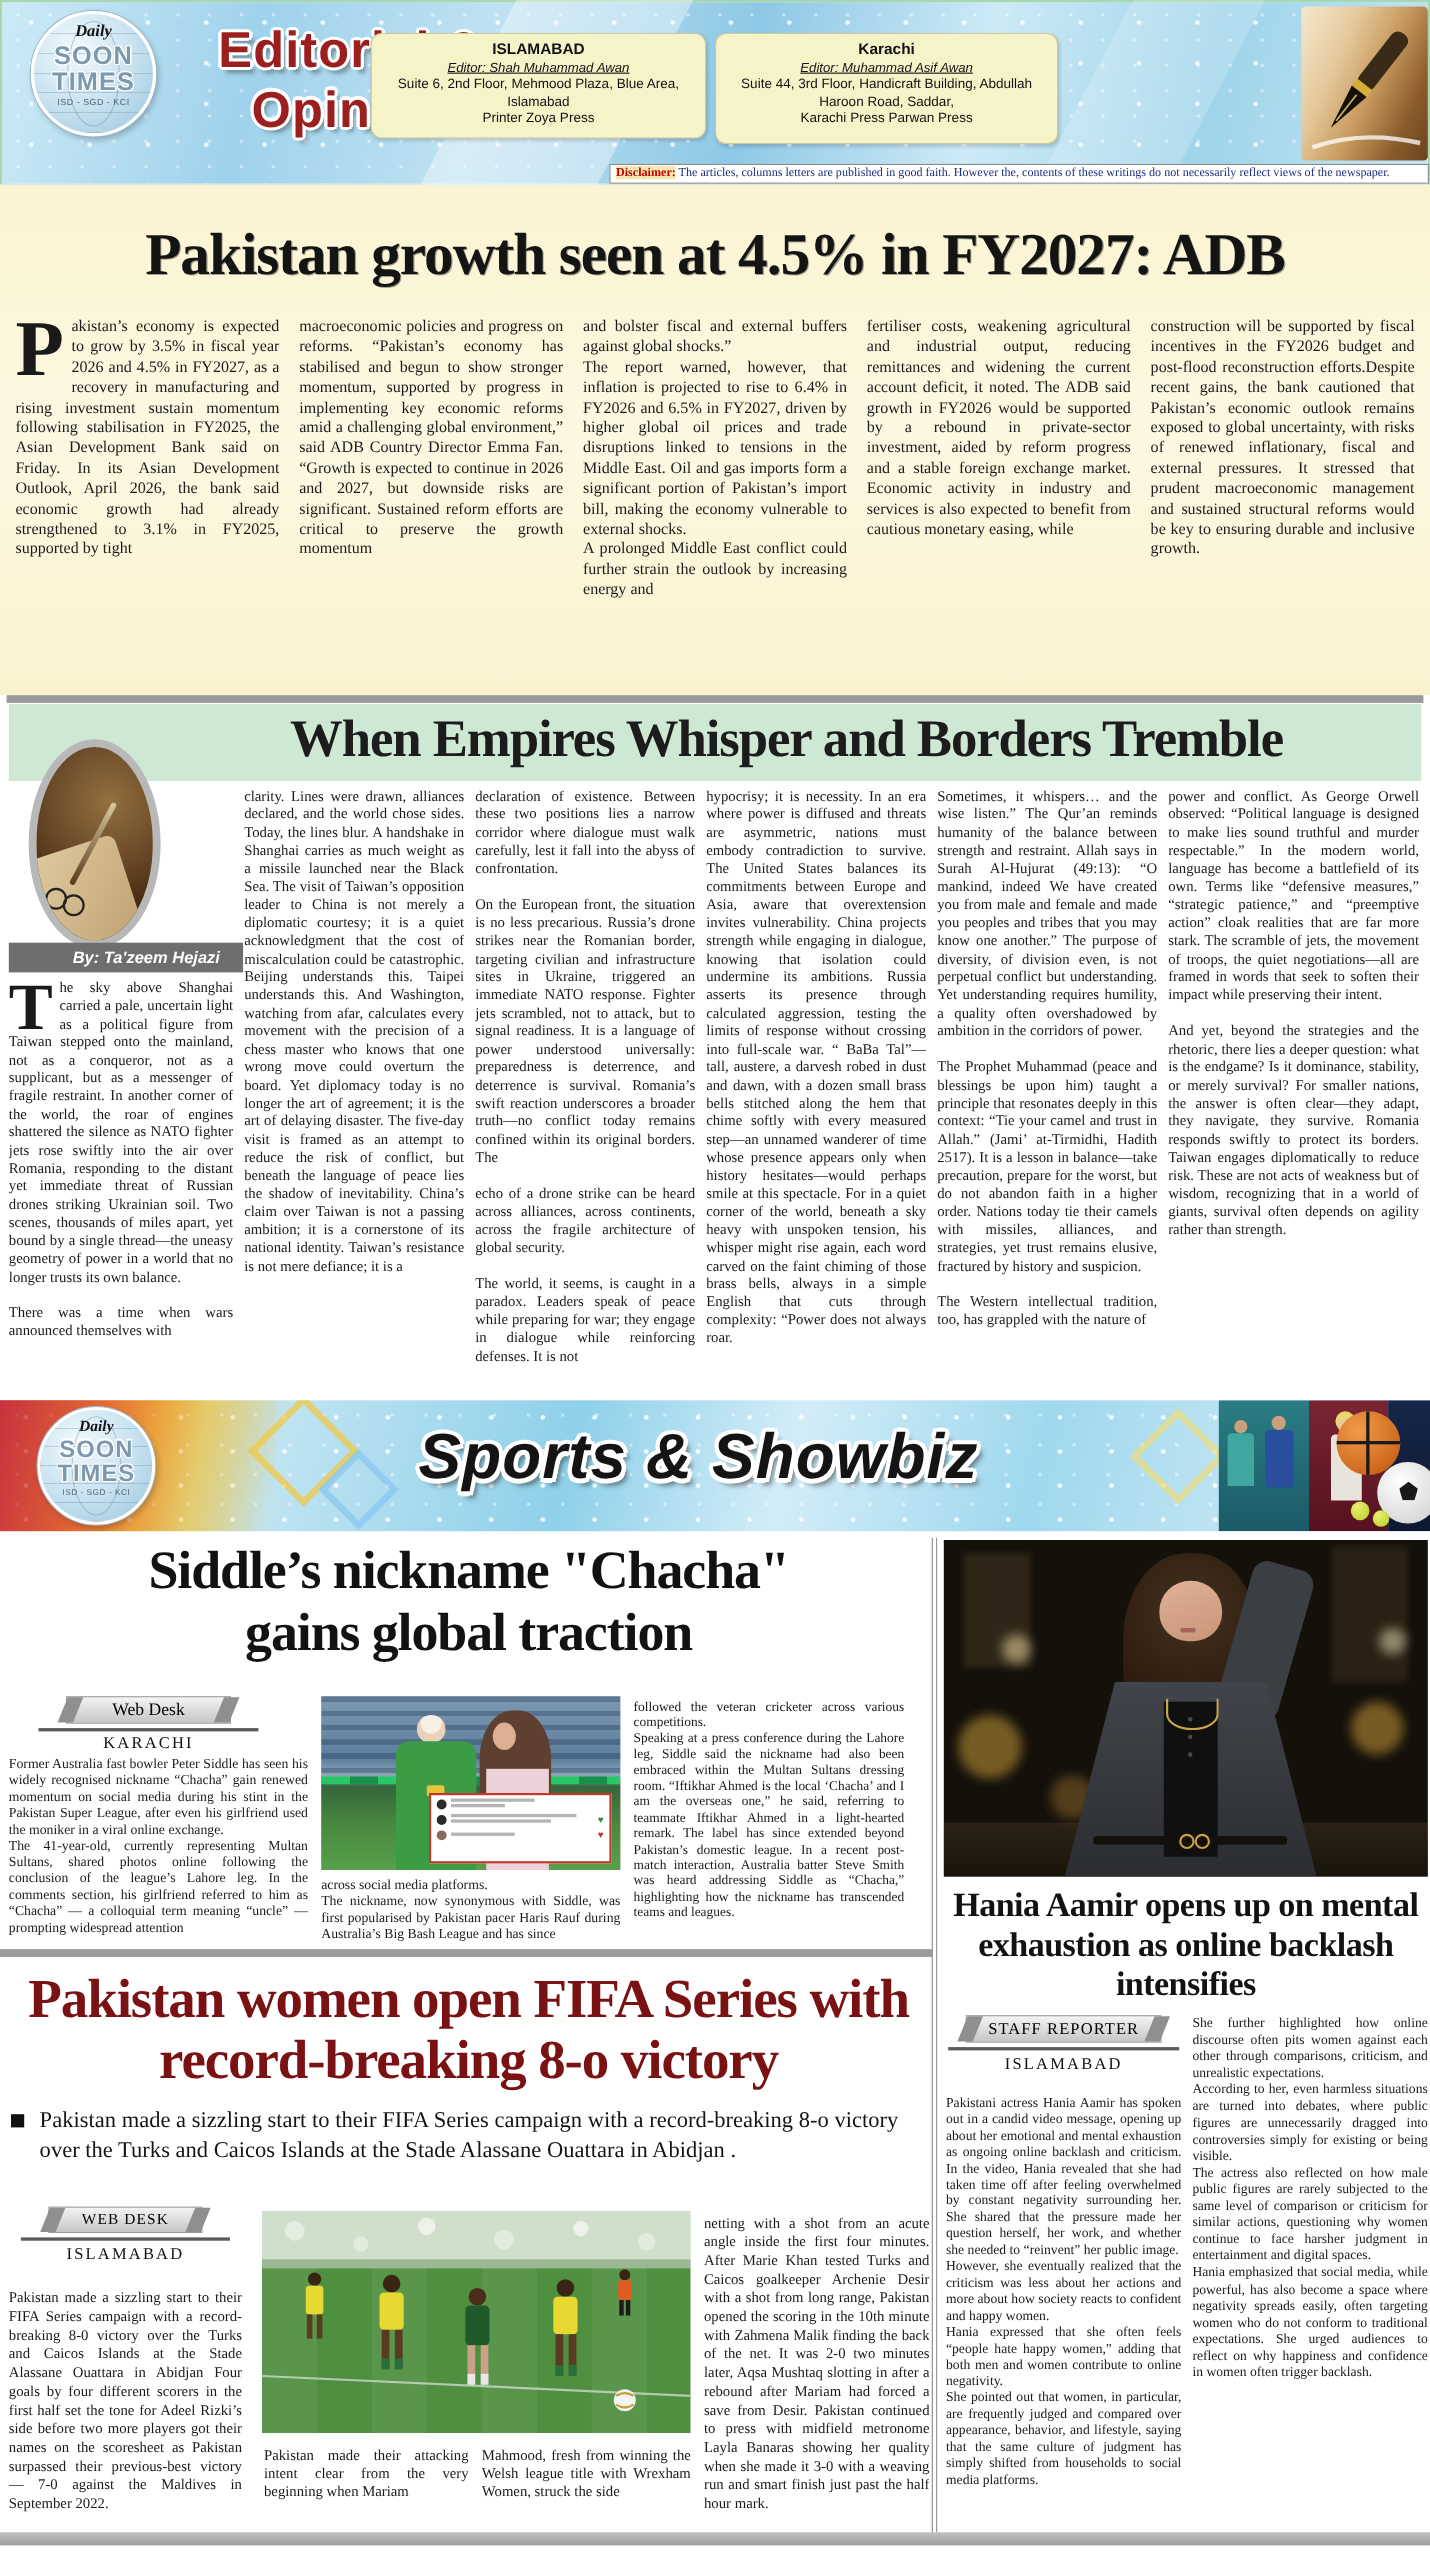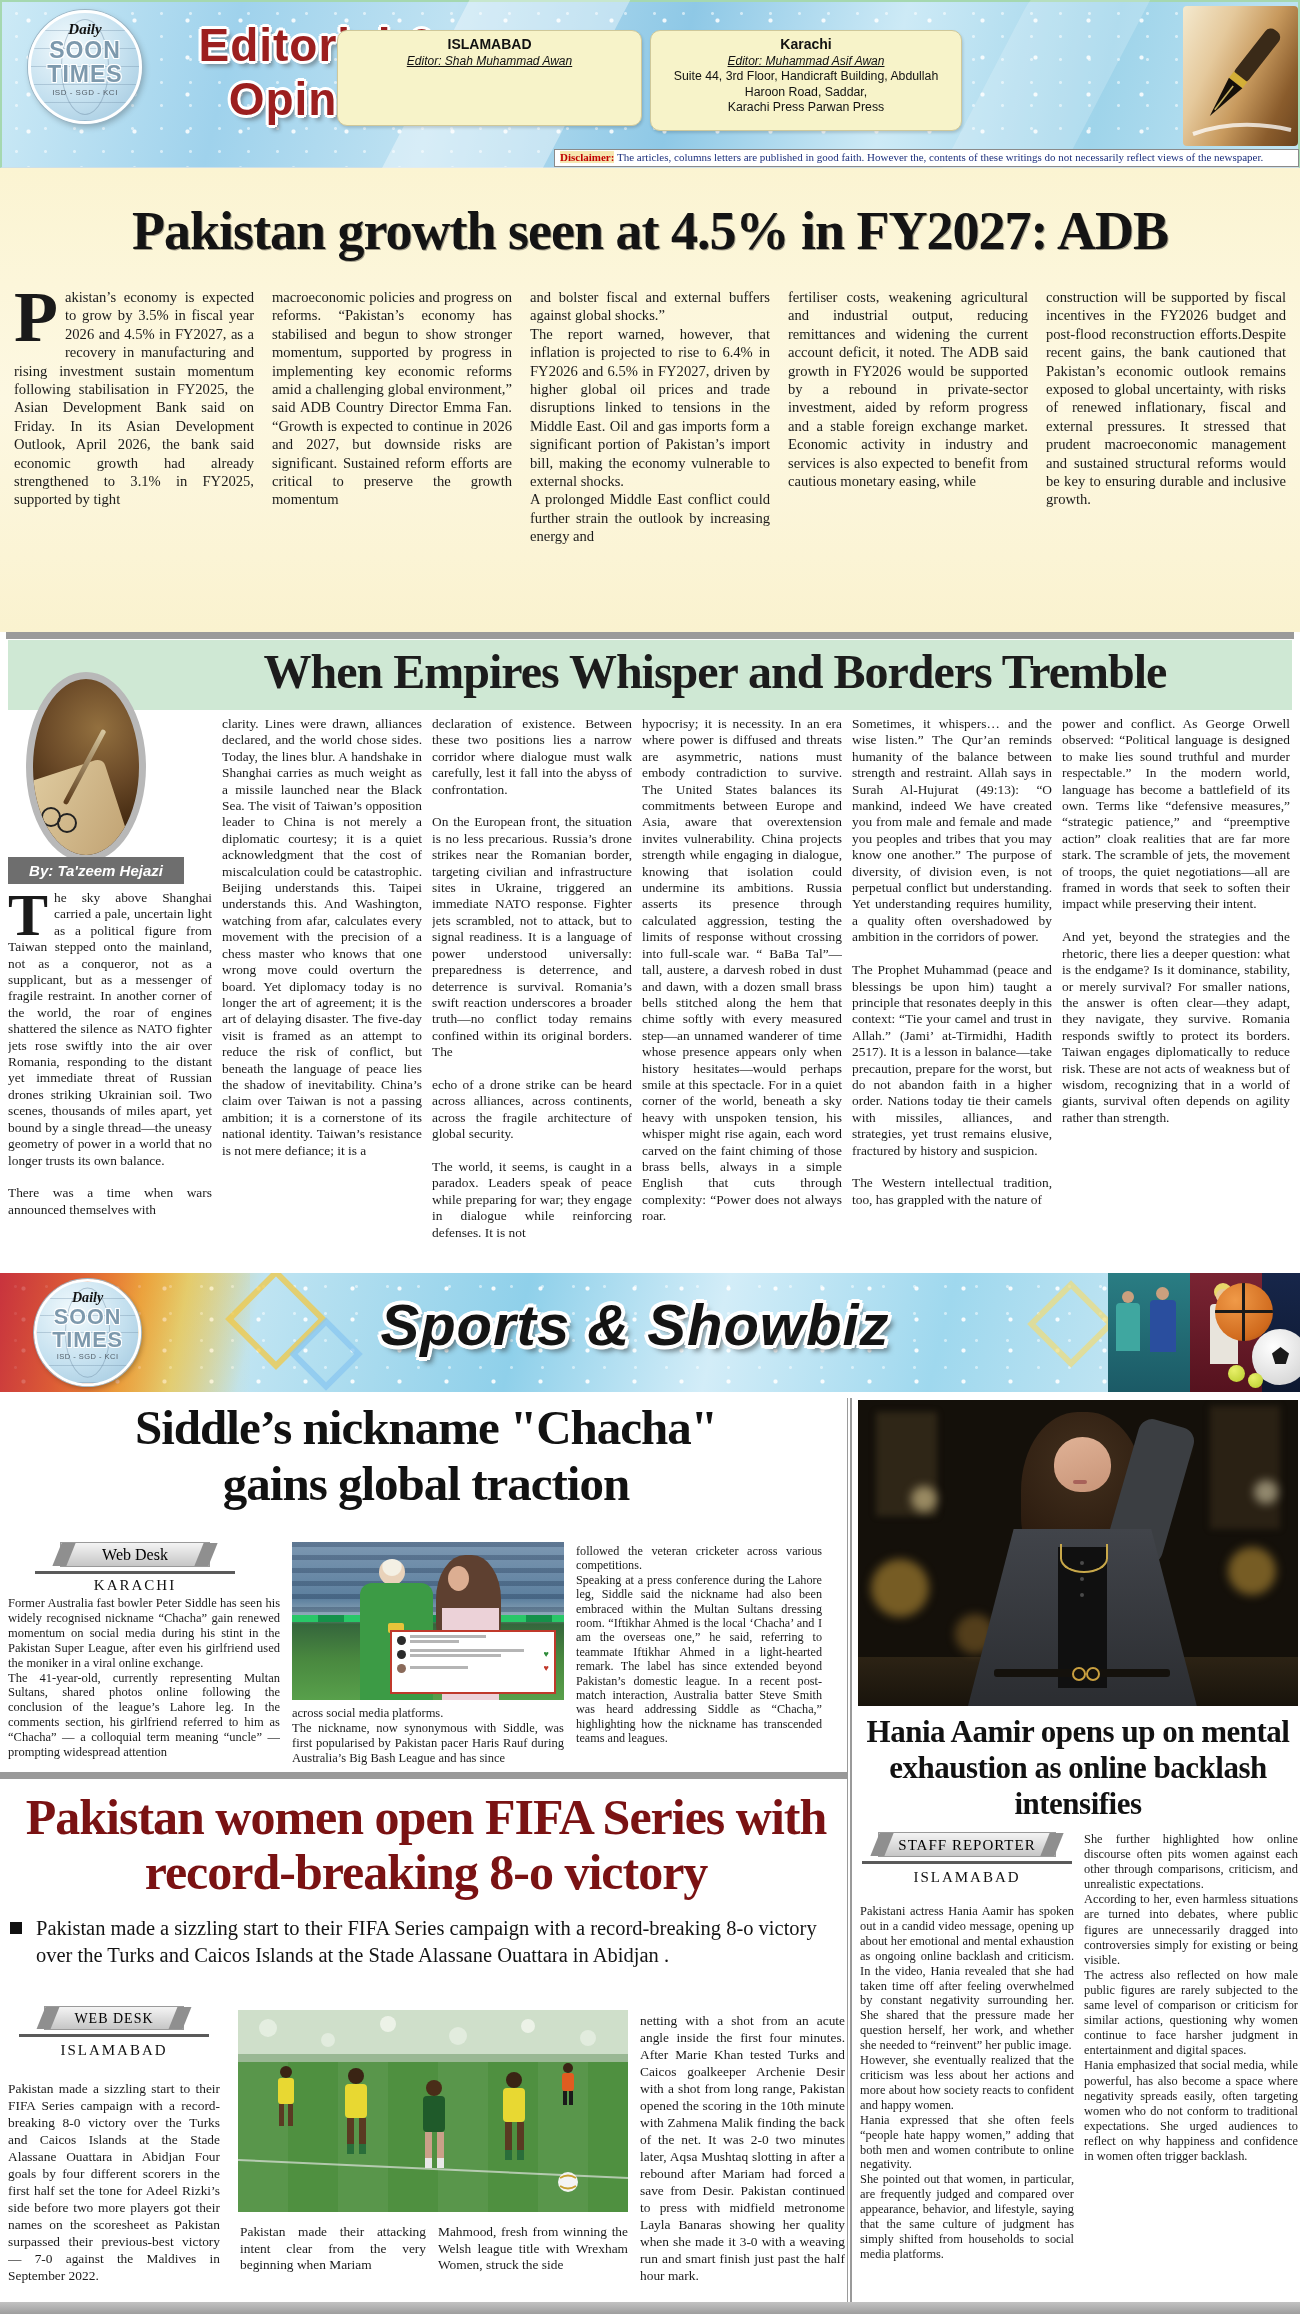--- a/index.html
+++ b/index.html
@@ -38,21 +38,21 @@
   .dropcap-big{float:left;font-weight:bold;font-size:72px;line-height:54px;padding:2px 7px 0 0;}
   .dropcap-mid{float:left;font-weight:bold;font-size:60px;line-height:46px;padding:2px 6px 0 0;}
   
   .hbar{background:#9a9a9a;}
   .empires-banner{left:8px;top:640px;width:1284px;height:70px;background:#cfe8d4;}
   .empires-title{left:140px;top:644px;width:1150px;text-align:center;font-weight:bold;font-size:48px;color:#1c1c1c;letter-spacing:-1px;}
   .author-photo{left:26px;top:672px;width:106px;height:176px;border-radius:50%;border:7px solid #b8b8b8;overflow:hidden;background:radial-gradient(circle at 62% 28%,#93703f 0%,#6b4a28 38%,#40270f 72%,#2a160a 100%);}
   .ap-paper{position:absolute;left:-12%;bottom:-10%;width:95%;height:58%;background:linear-gradient(135deg,#e2cfa4,#bfa070);transform:rotate(-18deg);border-radius:8px;}
   .ap-pen{position:absolute;left:46%;top:26%;width:5px;height:48%;background:linear-gradient(#d8c8a0,#5a3a1a);transform:rotate(28deg);border-radius:3px;}
   .ap-glass{position:absolute;width:16px;height:16px;border:2px solid #222;border-radius:50%;}
-  .byline-box{left:8px;top:857px;width:176px;height:27px;background:#6e6e6e;color:#fff;font-style:italic;font-weight:bold;font-family:"Liberation Sans",sans-serif;font-size:15px;line-height:27px;text-align:center;}
+  .byline-box{left:8px;top:857px;width:176px;height:27px;background:#6e6e6e;color:#fff;font-style:italic;font-weight:bold;font-family:"Liberation Sans",sans-serif;font-size:15px;line-height:27px;text-align:center;padding-left:37px;}
   .empcol{font-size:13.4px;line-height:16.4px;}
   
   .sports-banner{left:0;top:1273px;width:1300px;height:119px;overflow:hidden;
     background:
       radial-gradient(circle, rgba(255,255,255,.9) 0 1.5px, transparent 2.6px),
       radial-gradient(circle, rgba(255,255,255,.5) 0 1px, transparent 2px),
       linear-gradient(104deg,#c83a46 0%,#e06a36 6%,#eec043 11%,#bfe4f2 20%,#8fd0ea 40%,#d3edf8 55%,#9fd8ee 72%,#bfe4f2 86%,#8fc8e4 100%);
     background-size:47px 31px,31px 27px,100% 100%;}
   .diamond{position:absolute;border:6px solid rgba(240,200,70,.75);transform:rotate(45deg);}
   .sports-title{position:absolute;left:255px;top:18px;width:760px;text-align:center;font-family:"Liberation Sans",sans-serif;font-weight:900;font-style:italic;font-size:58px;color:#141414;letter-spacing:1px;
@@ -104,20 +104,22 @@
       <div class="globe-cities">ISD - SGD - KCI</div>
     </div>
   </div>
 
   <div class="ed-line" style="left:152px;top:16px;width:330px;text-align:center;font-size:46px;">Editorial &amp;</div>
   <div class="ed-line" style="left:172px;top:70px;width:290px;text-align:center;font-size:46px;">Opinion</div>
 
   <div class="abs office" style="left:335px;top:28px;width:305px;height:96px;">
     <div class="city">ISLAMABAD</div>
     <div class="editor">Editor: Shah Muhammad Awan</div>
+    <div class="addr">Suite 6, 2nd Floor, Mehmood Plaza, Blue Area, Islamabad
+Printer Zoya Press</div>
   </div>
   <div class="abs office" style="left:648px;top:28px;width:312px;height:101px;">
     <div class="city">Karachi</div>
     <div class="editor">Editor: Muhammad Asif Awan</div>
     <div class="addr">Suite 44, 3rd Floor, Handicraft Building, Abdullah Haroon Road, Saddar,
 Karachi Press Parwan Press</div>
   </div>
 
   <div class="abs pen-block">
     <svg width="115" height="140" viewBox="0 0 115 140">

